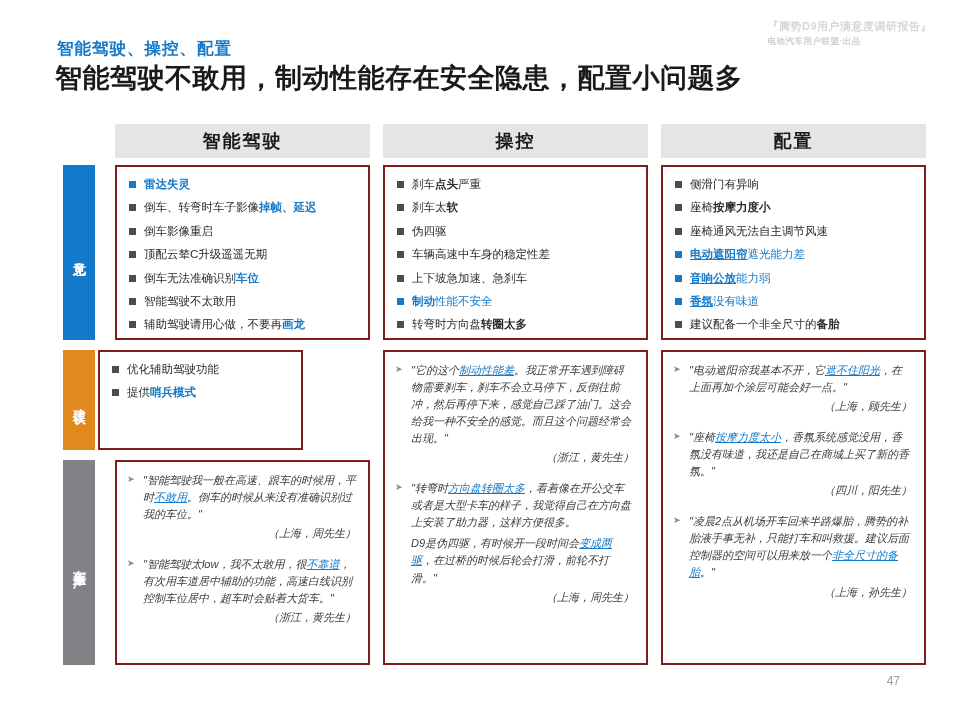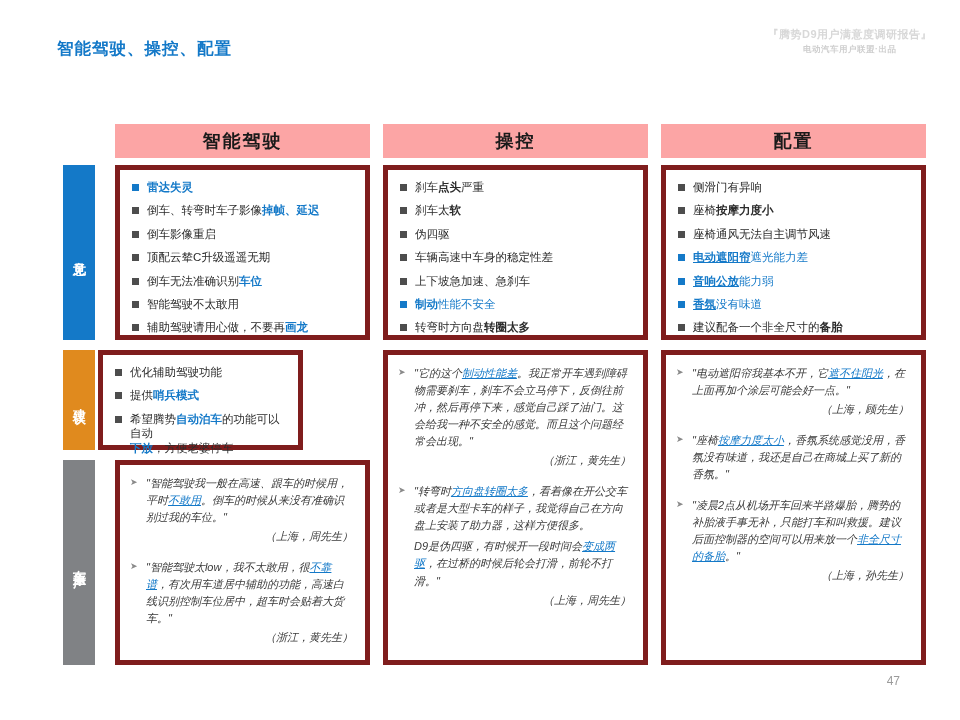--- a/index.html
+++ b/index.html
@@ -18,23 +18,23 @@
   .slide {
     position: relative;
     width: 960px;
     height: 720px;
     box-sizing: border-box;
   }
 
   
   .header-right {
     position: absolute;
-    top: 26px;
+    top: 18px;
     right: 28px;
-    text-align: center;
+    text-align: left;
     line-height: 1.5;
   }
   .header-right .hr-title {
     font-size: 11px;
     color: #d8d8d8;
     font-weight: bold;
     letter-spacing: 0.5px;
   }
   .header-right .hr-sub {
     font-size: 8.5px;
@@ -59,21 +59,21 @@
     font-size: 27px;
     font-weight: bold;
     color: #1a1a1a;
     letter-spacing: 0.5px;
   }
 
   
   .col-head {
     position: absolute;
     height: 34px;
-    background: #fca5a5;
+    background: #e5e5e5;
     display: flex;
     align-items: center;
     justify-content: center;
     font-size: 18px;
     font-weight: bold;
     color: #1a1a1a;
     letter-spacing: 2px;
   }
 
   
@@ -87,21 +87,21 @@
     font-size: 13px;
     font-weight: bold;
     letter-spacing: 2px;
     writing-mode: vertical-rl;
     text-orientation: upright;
     box-sizing: border-box;
   }
 
   .card {
     position: absolute;
-    border: 5px solid #7f1d1d;
+    border: 2px solid #7f1d1d;
     background: #ffffff;
     box-sizing: border-box;
   }
 
   ul.bullets {
     list-style: none;
     margin: 0;
     padding: 10px 10px 10px 12px;
     font-size: 11.5px;
     line-height: 1.0;
@@ -188,20 +188,21 @@
 <body>
 
 <div class="slide">
 
   <div class="header-right">
     <div class="hr-title">『腾势D9用户满意度调研报告』</div>
     <div class="hr-sub">电动汽车用户联盟·出品</div>
   </div>
 
   <div class="kicker">智能驾驶、操控、配置</div>
+  <div class="headline">智能驾驶不敢用，制动性能存在安全隐患，配置小问题多</div>
 
   <div class="col-head" style="left:115px; top:124px; width:255px;">智能驾驶</div>
   <div class="col-head" style="left:383px; top:124px; width:265px;">操控</div>
   <div class="col-head" style="left:661px; top:124px; width:265px;">配置</div>
 
   <div class="row-tab" style="left:63px; top:165px; height:175px; background:#1479c8;">意见</div>
   <div class="row-tab" style="left:63px; top:350px; height:100px; background:#e08a1e;">建议</div>
   <div class="row-tab" style="left:63px; top:460px; height:205px; background:#808285;">车主原声</div>
 
   <div class="card" style="left:115px; top:165px; width:255px; height:175px;">
@@ -237,21 +238,20 @@
       <li>上下坡急加速、急刹车</li>
       <li class="accent"><span class="b">制动</span>性能不安全</li>
       <li>转弯时方向盘<span class="b">转圈太多</span></li>
     </ul>
   </div>
 
   <div class="card" style="left:98px; top:350px; width:205px; height:100px;">
     <ul class="bullets">
       <li>优化辅助驾驶功能</li>
       <li>提供<span class="hl">哨兵模式</span></li>
-      <li>希望腾势<span class="hl">自动泊车</span>的功能可以自动<br><span class="hl">下放</span>，方便老婆停车</li>
     </ul>
   </div>
 
   <div class="card" style="left:115px; top:460px; width:255px; height:205px;">
     <div class="quotes">
       <div class="quote">
         "智能驾驶我一般在高速、跟车的时候用，平时<span class="u">不敢用</span>。倒车的时候从来没有准确识别过我的车位。"
         <span class="src">（上海，周先生）</span>
       </div>
       <div class="quote">
@@ -278,20 +278,21 @@
   </div>
 
   <div class="card" style="left:661px; top:350px; width:265px; height:315px;">
     <div class="quotes">
       <div class="quote">
         "电动遮阳帘我基本不开，它<span class="u">遮不住阳光</span>，在上面再加个涂层可能会好一点。"
         <span class="src">（上海，顾先生）</span>
       </div>
       <div class="quote">
         "座椅<span class="u">按摩力度太小</span>，香氛系统感觉没用，香氛没有味道，我还是自己在商城上买了新的香氛。"
+        <span class="src">（四川，阳先生）</span>
       </div>
       <div class="quote">
         "凌晨2点从机场开车回来半路爆胎，腾势的补胎液手事无补，只能打车和叫救援。建议后面控制器的空间可以用来放一个<span class="u">非全尺寸的备胎</span>。"
         <span class="src">（上海，孙先生）</span>
       </div>
     </div>
   </div>
 
   <div class="page-num">47</div>
 

